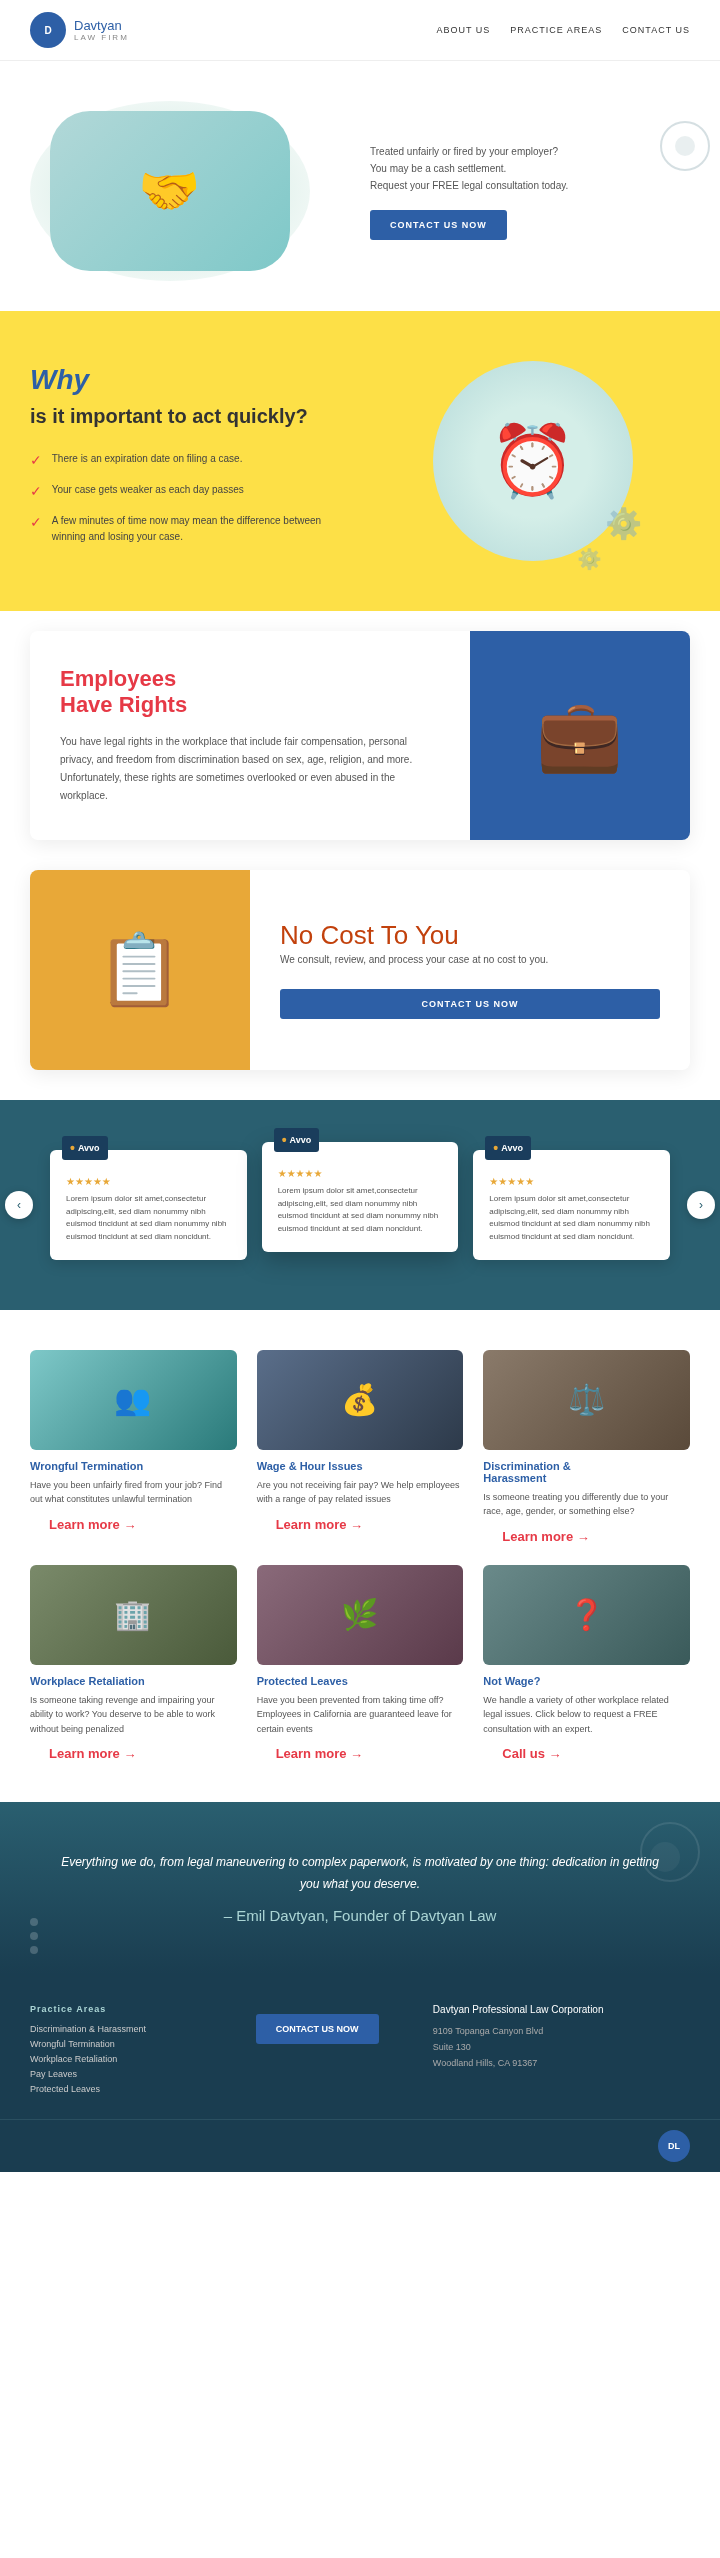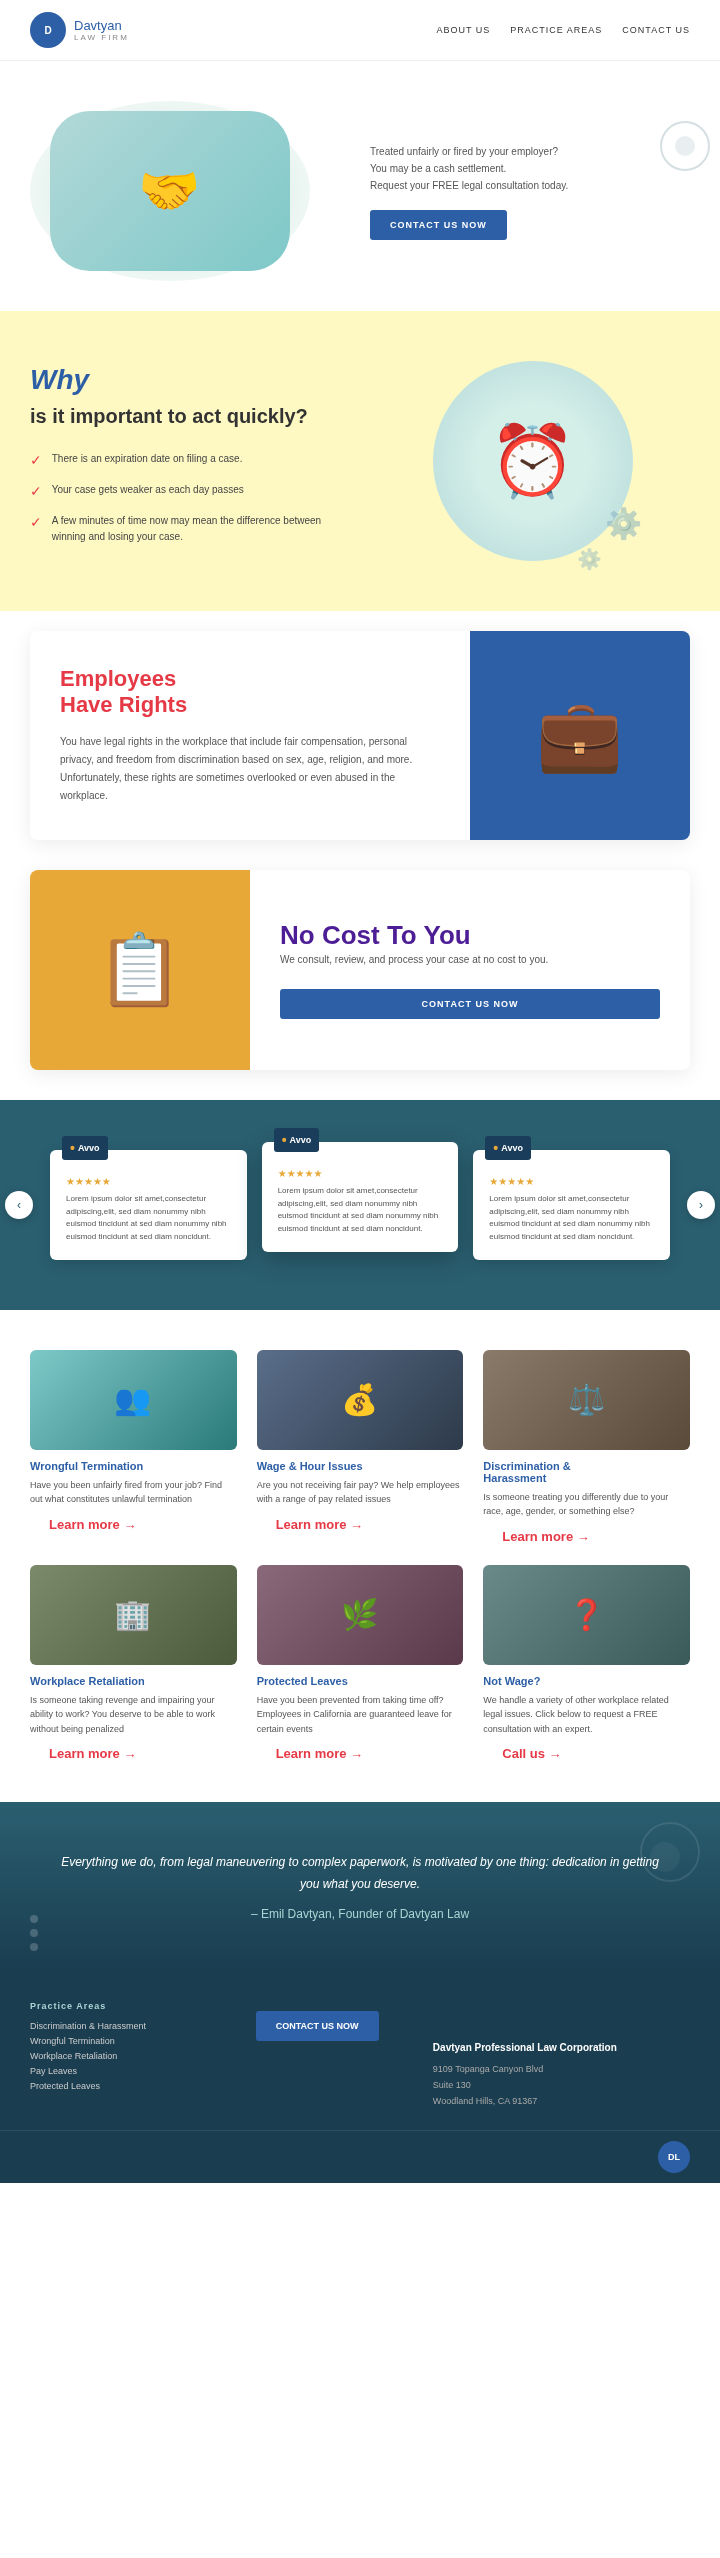--- a/index.html
+++ b/index.html
@@ -41,21 +41,21 @@
     .hero-right { flex: 1; padding-left: 20px; }
     .hero-title { font-size: 26px; font-weight: 900; color: #2d5fa6; line-height: 1.2; margin-bottom: 10px; }
     .hero-desc { font-size: 10px; color: #555; line-height: 1.7; margin-bottom: 16px; }
     .btn-primary {
       background: #2d5fa6; color: #fff; border: none; padding: 10px 20px;
       font-size: 9px; font-weight: bold; letter-spacing: 1px; cursor: pointer; border-radius: 3px;
     }
 
     
     .why-section {
-      display: flex; padding: 50px 30px; background: #fef9c3; align-items: center; gap: 30px;
+      display: flex; padding: 50px 30px; background: #fde047; align-items: center; gap: 30px;
     }
     .why-left { flex: 1; }
     .why-title { font-size: 28px; font-weight: 900; color: #2d5fa6; line-height: 1.2; margin-bottom: 20px; }
     .why-title span { color: #333; }
     .why-item { display: flex; align-items: flex-start; gap: 10px; margin-bottom: 14px; }
     .check-icon { color: #e63946; font-size: 14px; margin-top: 1px; flex-shrink: 0; }
     .why-item-text { font-size: 10px; color: #444; line-height: 1.6; }
     .why-right {
       flex: 1; display: flex; align-items: center; justify-content: center;
     }
@@ -82,21 +82,21 @@
     
     .nocost-section {
       margin: 30px 30px; background: #fff; border-radius: 8px;
       box-shadow: 0 4px 20px rgba(0,0,0,0.08); display: flex; overflow: hidden; min-height: 200px;
     }
     .nocost-left {
       width: 220px; background: #e8a838;
       display: flex; align-items: center; justify-content: center; font-size: 60px;
     }
     .nocost-right { flex: 1; padding: 35px 30px; display: flex; flex-direction: column; justify-content: center; }
-    .nocost-title { font-size: 26px; font-weight: 700; color: #4c1d95; margin-bottom: 0; }
+    .nocost-title { font-size: 26px; font-weight: 400; color: #c2410c; margin-bottom: 0; }
     .nocost-desc { font-size: 10px; color: #555; line-height: 1.8; margin-bottom: 20px; }
 
     
     .testimonials-section {
       background: #2a5f70; padding: 50px 10px; position: relative; overflow: hidden;
     }
     .testimonials-inner { display: flex; gap: 15px; padding: 0 40px; align-items: center; }
     .testimonial-card {
       background: #fff; border-radius: 6px; padding: 16px; flex: 1;
       box-shadow: 0 4px 14px rgba(0,0,0,0.15); position: relative;
@@ -137,38 +137,38 @@
     .practice-card-title { font-size: 11px; font-weight: 900; color: #2d5fa6; margin-bottom: 6px; }
     .practice-card-desc { font-size: 9px; color: #555; line-height: 1.6; margin-bottom: 8px; }
     .learn-more { font-size: 13px; color: #e63946; font-weight: bold; text-decoration: none; padding-left: 19px; }
 
     
     .quote-section {
       background: linear-gradient(180deg, #2a5f70 0%, #1a3d50 100%);
       padding: 50px 60px; text-align: center; position: relative; overflow: hidden;
     }
     .quote-text { font-size: 12px; color: #fff; line-height: 1.8; margin-bottom: 12px; font-style: italic; }
-    .quote-author { font-size: 12px; color: #aad4d4; }
+    .quote-author { font-size: 15px; color: #aad4d4; }
     .quote-dots {
       position: absolute; bottom: 20px; left: 30px; display: flex; flex-direction: column; gap: 6px;
     }
     .quote-dot { width: 8px; height: 8px; border-radius: 50%; background: rgba(255,255,255,0.2); }
 
     
     .footer {
       background: #1a3d50; padding: 30px 30px 20px;
       display: flex; gap: 30px;
     }
     .footer-left { flex: 1; }
     .footer-section-title { font-size: 9px; font-weight: bold; color: #aad4d4; margin-bottom: 10px; letter-spacing: 1px; }
     .footer-link { display: block; font-size: 9px; color: #ccc; margin-bottom: 5px; text-decoration: none; }
     .footer-center { flex: 1; display: flex; flex-direction: column; align-items: center; padding-top: 10px; }
     .footer-btn { background: #2d5fa6; color: #fff; border: none; padding: 10px 20px; font-size: 9px; font-weight: bold; cursor: pointer; border-radius: 3px; margin-bottom: 10px; }
     .footer-right { flex: 1.5; }
-    .footer-company { font-size: 10px; font-weight: bold; color: #fff; margin-bottom: 8px; margin-top: 41px; }
+    .footer-company { font-size: 10px; font-weight: normal; color: #fff; margin-bottom: 8px; }
     .footer-address { font-size: 9px; color: #aaa; line-height: 1.8; }
     .footer-bottom { background: #1a3d50; padding: 10px 30px; border-top: 1px solid #2a4f60; text-align: right; }
     .footer-logo-circle {
       width: 32px; height: 32px; border-radius: 50%; background: #2d5fa6;
       display: flex; align-items: center; justify-content: center; color: #fff; font-size: 9px; font-weight: bold;
       margin-left: auto;
     }
   </style>
 </head>
 <body>

